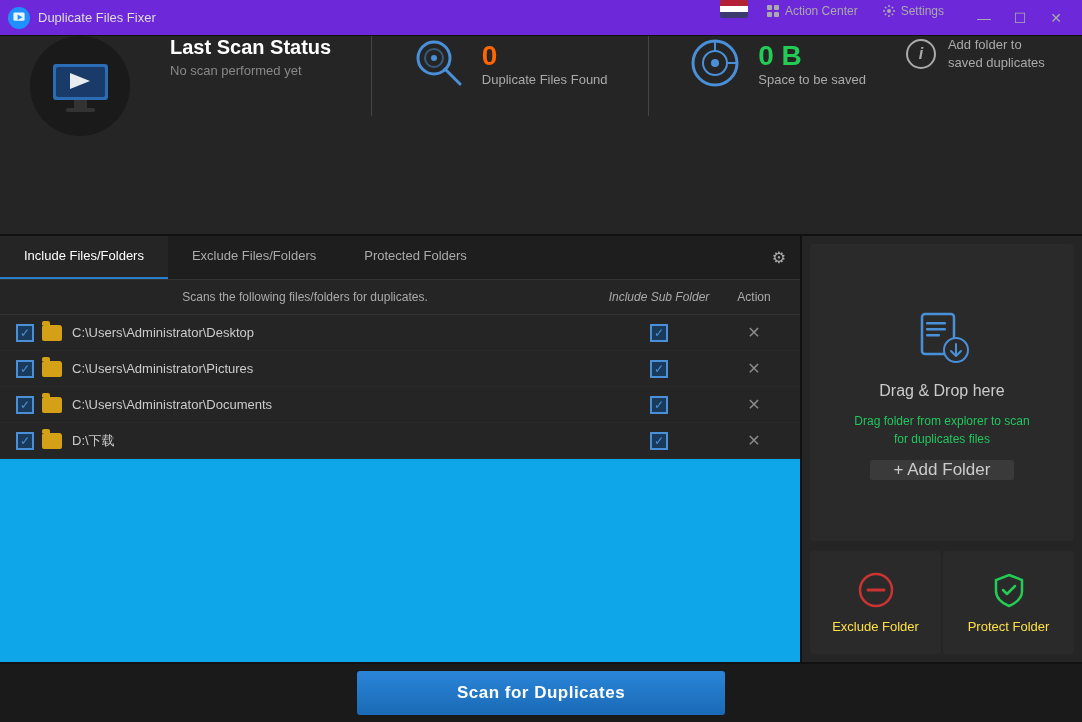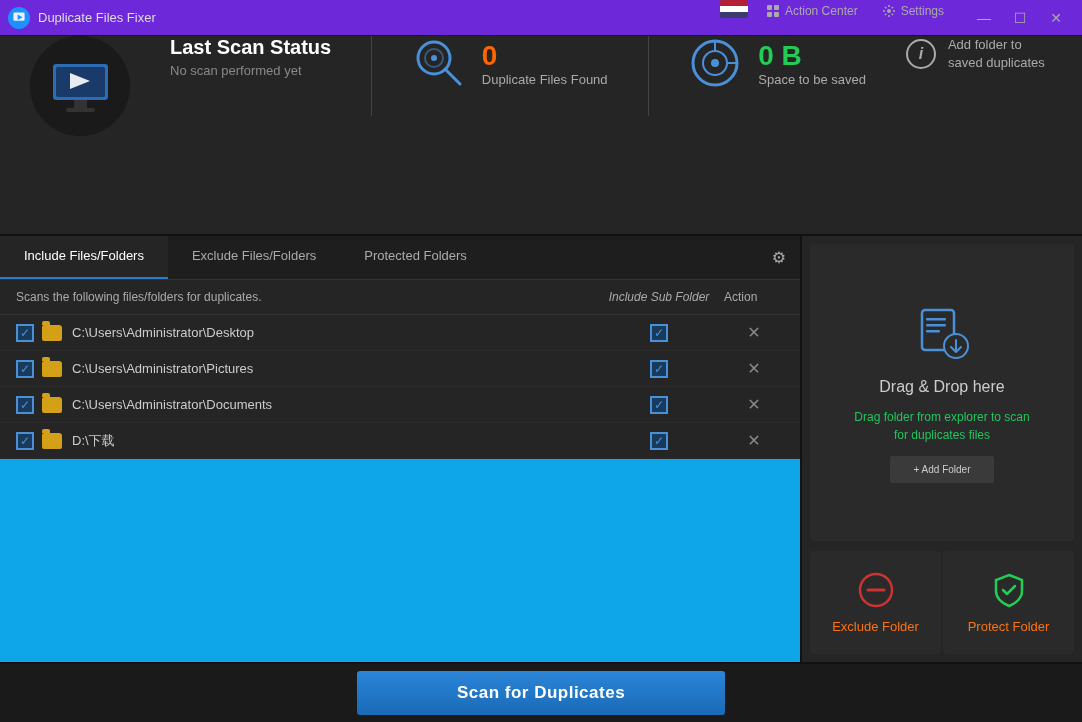--- a/index.html
+++ b/index.html
@@ -202,23 +202,23 @@
     }
     .table-header {
       display: flex;
       align-items: center;
       padding: 10px 16px;
       background: #252525;
       border-bottom: 1px solid #333;
       font-size: 12px;
       color: #aaa;
     }
-    .table-header .col-path { flex: 1; }
+    .table-header .col-path { flex: 1; text-align: center; }
     .table-header .col-subfolder { width: 130px; text-align: center; font-style: italic; }
-    .table-header .col-action { width: 60px; text-align: left; }
+    .table-header .col-action { width: 60px; text-align: center; }
 
     .table-row {
       display: flex;
       align-items: center;
       padding: 8px 16px;
       border-bottom: 1px solid #2a2a2a;
       background: #252525;
     }
     .row-check {
       width: 18px; height: 18px;
@@ -308,44 +308,44 @@
     .drop-subtitle {
       color: #22c55e;
       font-size: 12px;
       text-align: center;
       line-height: 1.5;
     }
     .add-folder-btn {
       background: #3a3a3a;
       border: none;
       color: #ccc;
-      padding: 8px 24px;
-      cursor: pointer;
-      font-size: 10px;
+      padding: 0 24px;
+      cursor: pointer;
+      font-size: 17px;
       border-radius: 2px;
     }
 
     .bottom-cards {
       display: flex;
       gap: 2px;
       margin: 0 8px 8px;
     }
     .card {
       flex: 1;
       background: #2a2a2a;
       border-radius: 4px;
       padding: 20px 10px;
       display: flex;
       flex-direction: column;
       align-items: center;
       gap: 10px;
       cursor: pointer;
     }
     .card-label {
-      color: #f97316;
+      color: #fde047;
       font-size: 13px;
     }
 
     
     .bottom-bar {
       height: 60px;
       background: #1a1a1a;
       display: flex;
       align-items: center;
       justify-content: center;

